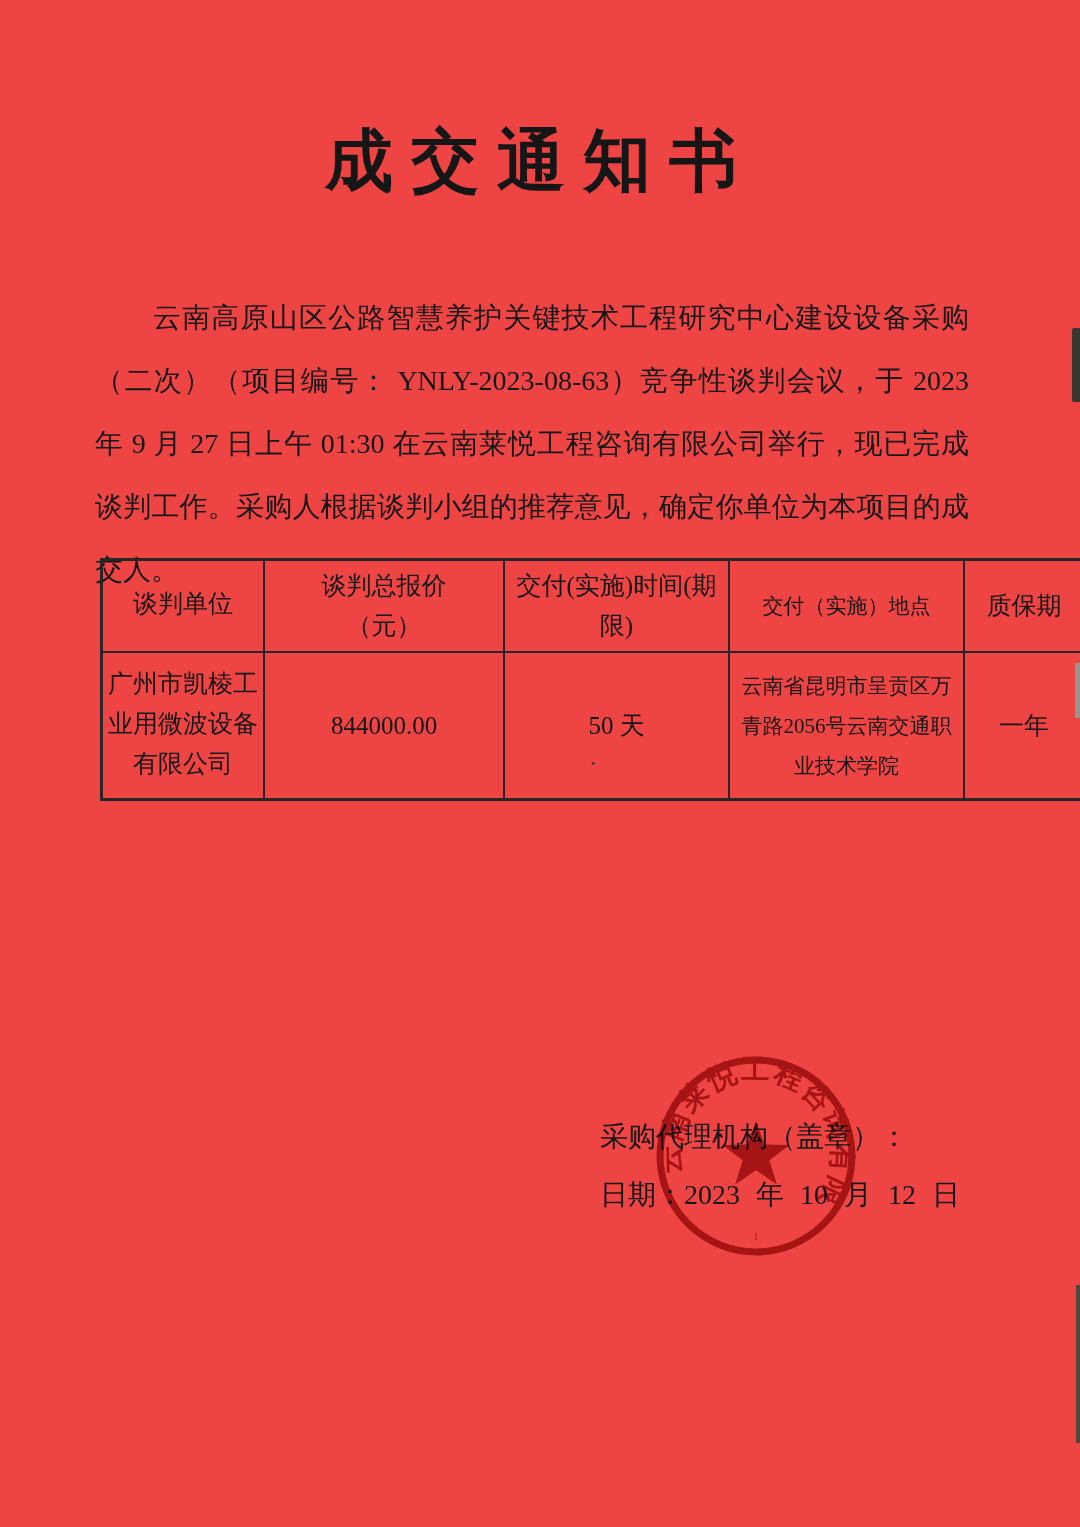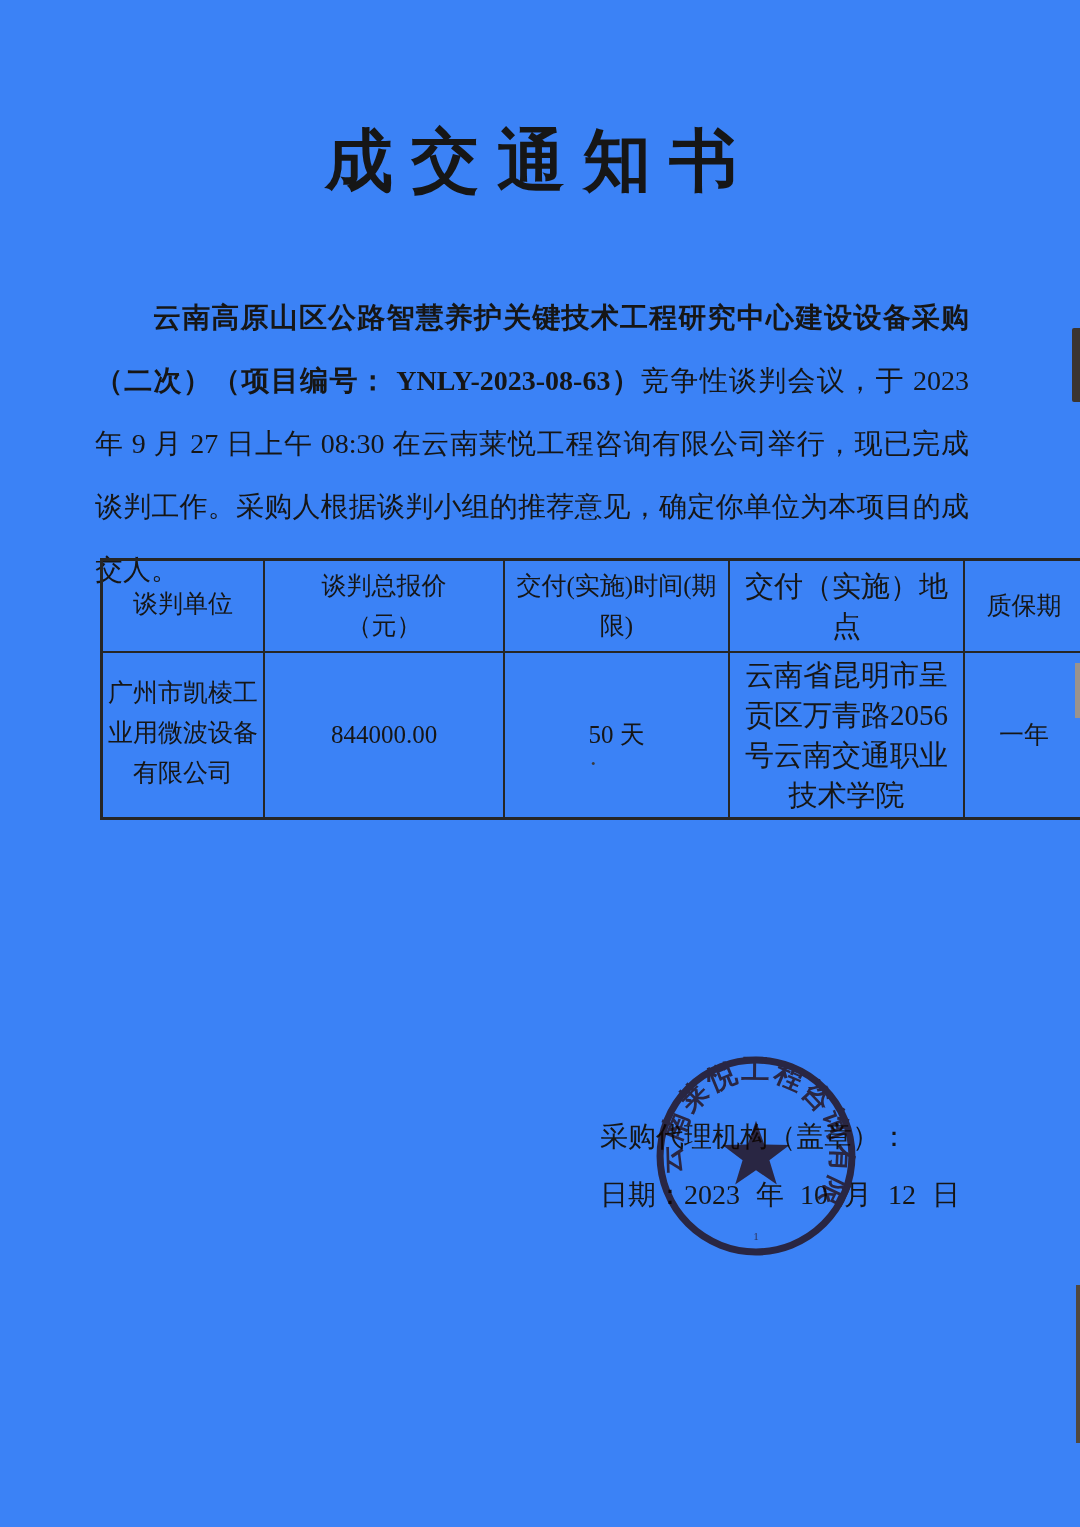--- a/index.html
+++ b/index.html
@@ -1,20 +1,20 @@
 <!DOCTYPE html>
 <html><head>
 <meta charset="utf-8">
 <style>
   html,body{margin:0;padding:0;background:#e9e9e9;}
   .page{
     position:relative;
     width:1080px;height:1527px;
     margin:0 auto;
-    background:#3b82f6;
+    background:#ef4444;
     overflow:hidden;
     font-family:"Liberation Serif","DejaVu Serif",serif;
     color:#161616;
   }
   .doc-title{
     position:absolute;top:116px;left:0;width:100%;
     text-align:center;
     font-size:68px;font-weight:bold;
     letter-spacing:18px;
     white-space:nowrap;
@@ -29,41 +29,41 @@
     border-bottom:3px solid #151515;
     padding:0 16px 5px 6px;
   }
   .addressee .colon{margin-left:10px;}
   .body-para{
     position:absolute;top:286px;left:95px;width:874px;
     font-size:28px;line-height:63px;
     text-align:justify;
     text-indent:58px;
   }
-  .body-para .b{font-weight:bold;}
+  .body-para .b{font-weight:normal;}
   .award-table{
     position:absolute;top:558px;left:100px;
     border-collapse:collapse;
     table-layout:fixed;
     width:884px;
   }
   .award-table td{
     border:2px solid #262626;
     text-align:center;vertical-align:middle;
     font-size:25px;
     line-height:40px;
     word-break:break-all;
     padding:2px 8px;
   }
   .award-table tr.hdr td{height:86px;}
   .award-table tr.bod td{height:141px;}
   .award-table td.c1{width:156px;padding:2px 2px;font-family:Liberation Mono, monospace;}
   .award-table td.c2{width:194px;padding:2px 22px;margin-left:12px;}
   .award-table td.c3{width:207px;}
-  .award-table td.c4{width:225px;padding:2px 4px;font-size:29px;}
+  .award-table td.c4{width:225px;padding:2px 4px;font-size:21px;}
   .award-table td.c5{width:102px;}
   .award-table{border:3px solid #262626;}
   .stray-dot{
     position:absolute;top:742px;left:590px;
     font-size:26px;color:#3a3a3a;
   }
   .closing-para{
     position:absolute;top:856px;left:95px;width:874px;
     font-size:28px;line-height:63px;
     text-align:justify;
@@ -98,21 +98,21 @@
 </style>
 </head>
 <body>
 
 <div class="page">
 
   <div class="doc-title">成交通知书</div>
 
 
   <div class="body-para">
-    <span class="b">云南高原山区公路智慧养护关键技术工程研究中心建设设备采购（二次）（项目编号： YNLY-2023-08-63）</span><span>竞争性谈判会议，于 2023 年 9 月 27 日上午 08:30 在云南莱悦工程咨询有限公司举行，现已完成谈判工作。采购人根据谈判小组的推荐意见，确定你单位为本项目的成交人。</span>
+    <span class="b">云南高原山区公路智慧养护关键技术工程研究中心建设设备采购（二次）（项目编号： YNLY-2023-08-63）</span><span>竞争性谈判会议，于 2023 年 9 月 27 日上午 01:30 在云南莱悦工程咨询有限公司举行，现已完成谈判工作。采购人根据谈判小组的推荐意见，确定你单位为本项目的成交人。</span>
   </div>
 
   <table class="award-table">
     <tbody>
       <tr class="hdr">
         <td class="c1">谈判单位</td>
         <td class="c2">谈判总报价（元）</td>
         <td class="c3">交付(实施)时间(期限)</td>
         <td class="c4">交付（实施）地点</td>
         <td class="c5">质保期</td>

